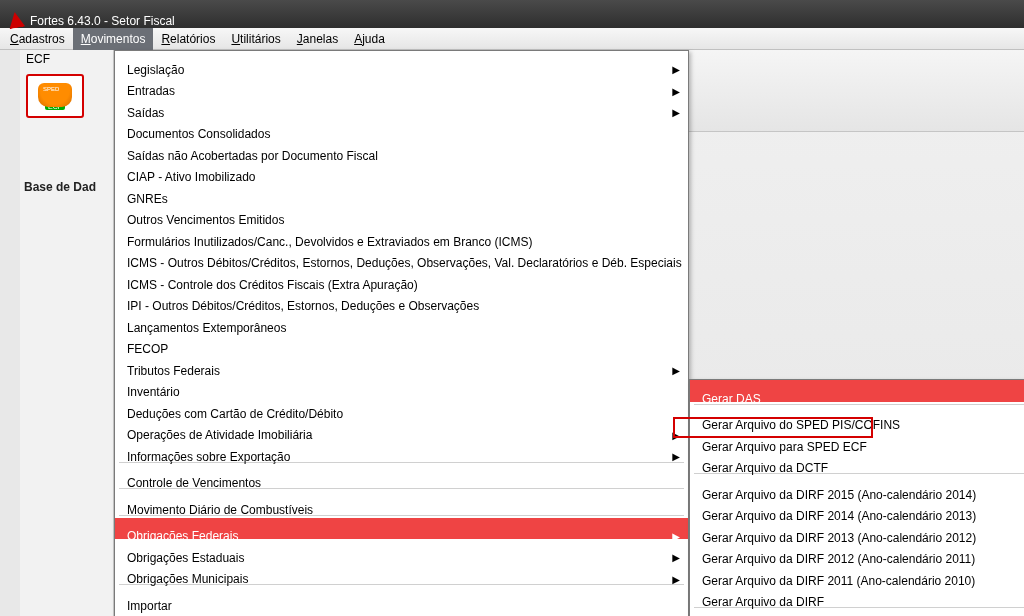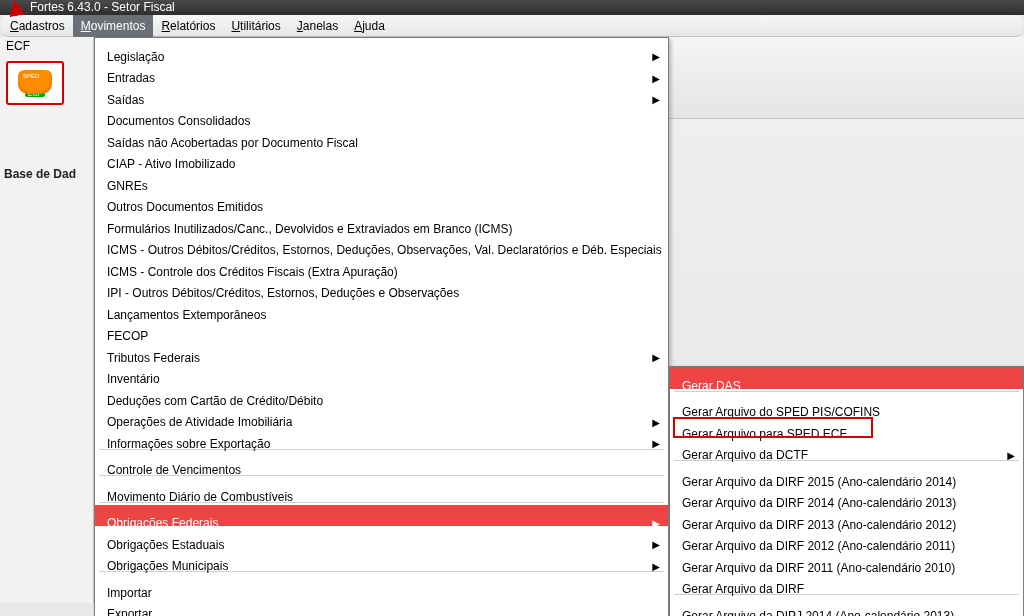--- a/index.html
+++ b/index.html
@@ -1,26 +1,26 @@
 <!DOCTYPE html>
 <html><head>
 <meta charset="utf-8">
 <style>
   * { box-sizing: border-box; margin: 0; padding: 0; font-family: "Segoe UI", Tahoma, sans-serif; font-size: 12px; }
   body { width: 1024px; height: 616px; background: #e8e8e8; overflow: hidden; position: relative; }
 
-  .titlebar { height: 15px; background: linear-gradient(#4a4a4a,#2e2e2e); color: #fff; display: flex; align-items: flex-start; padding: 0 8px; font-size: 12px; }
+  .titlebar { height: 28px; background: linear-gradient(#4a4a4a,#2e2e2e); color: #fff; display: flex; align-items: flex-end; padding: 0 8px; font-size: 12px; }
   .titlebar .appicon { width: 16px; height: 16px; margin-right: 6px; background: #c00; clip-path: polygon(50% 0,100% 100%,0 100%); transform: rotate(-10deg); }
 
-  .menubar { height: 22px; background: linear-gradient(#f7f7f7,#e6e6e6); border-bottom: 1px solid #c0c0c0; display: flex; align-items: center; padding-left: 2px; border-radius: 9px; }
+  .menubar { height: 22px; background: linear-gradient(#f7f7f7,#e6e6e6); border-bottom: 1px solid #c0c0c0; display: flex; align-items: center; padding-left: 2px; }
   .menubar .mitem { padding: 0 8px; line-height: 22px; color: #000; cursor: default; }
   .menubar .mitem .mn { text-decoration: underline; }
   .menubar .mitem.open { background: #6b6f76; color: #fff; }
 
-  .workspace { position: relative; height: calc(616px - 28px - 22px); background: #e8e8e8; }
+  .workspace { position: relative; height: calc(616px - 28px - 22px); background: #e8e8e8; margin-left: 20px; }
   .sidebar { position: absolute; left:0; top:0; width:94px; height:100%; background:#f2f2f2; border-right:1px solid #c8c8c8; }
   .sidebar .lbl { font-weight: normal; padding:2px 6px; color:#000; }
 
   .iconbox { margin: 6px; width: 58px; height: 44px; border: 2px solid #d40000; border-radius:3px; background:#fff; display:flex; align-items:center; justify-content:center; flex-direction:column; }
   .sped-logo { width:34px; height:24px; background:radial-gradient(circle at 50% 30%, #ff8c00 0 60%, #d46a00 100%); border-radius:6px 6px 10px 10px; position:relative; }
   .sped-logo::after{content:"SPED"; font-size:6px; color:#fff; position:absolute; top:3px; left:5px;}
   .ecf-badge { margin-top:-4px; font-size:7px; background:#0a0; color:#fff; padding:0 3px; border-radius:2px; }
 
   .content-blank { position:absolute; left:94px; top:0; right:0; bottom:0; background:linear-gradient(#f0f0f0,#e6e6e6);}
   .content-blank .toolbar-shadow{ height:82px; background:linear-gradient(#f5f5f5,#e5e5e5); border-bottom:1px solid #c5c5c5;}
@@ -88,21 +88,21 @@
       <div class="row">
         <span>Saídas não Acobertadas por Documento Fiscal</span>
       </div>
       <div class="row">
         <span>CIAP - Ativo Imobilizado</span>
       </div>
       <div class="row">
         <span>GNREs</span>
       </div>
       <div class="row">
-        <span>Outros Documentos Emitidos</span>
+        <span>Outros Vencimentos Emitidos</span>
       </div>
       <div class="row">
         <span>Formulários Inutilizados/Canc., Devolvidos e Extraviados em Branco (ICMS)</span>
       </div>
       <div class="row">
         <span>ICMS - Outros Débitos/Créditos, Estornos, Deduções, Observações, Val. Declaratórios e Déb. Especiais</span>
       </div>
       <div class="row">
         <span>ICMS - Controle dos Créditos Fiscais (Extra Apuração)</span>
       </div>

